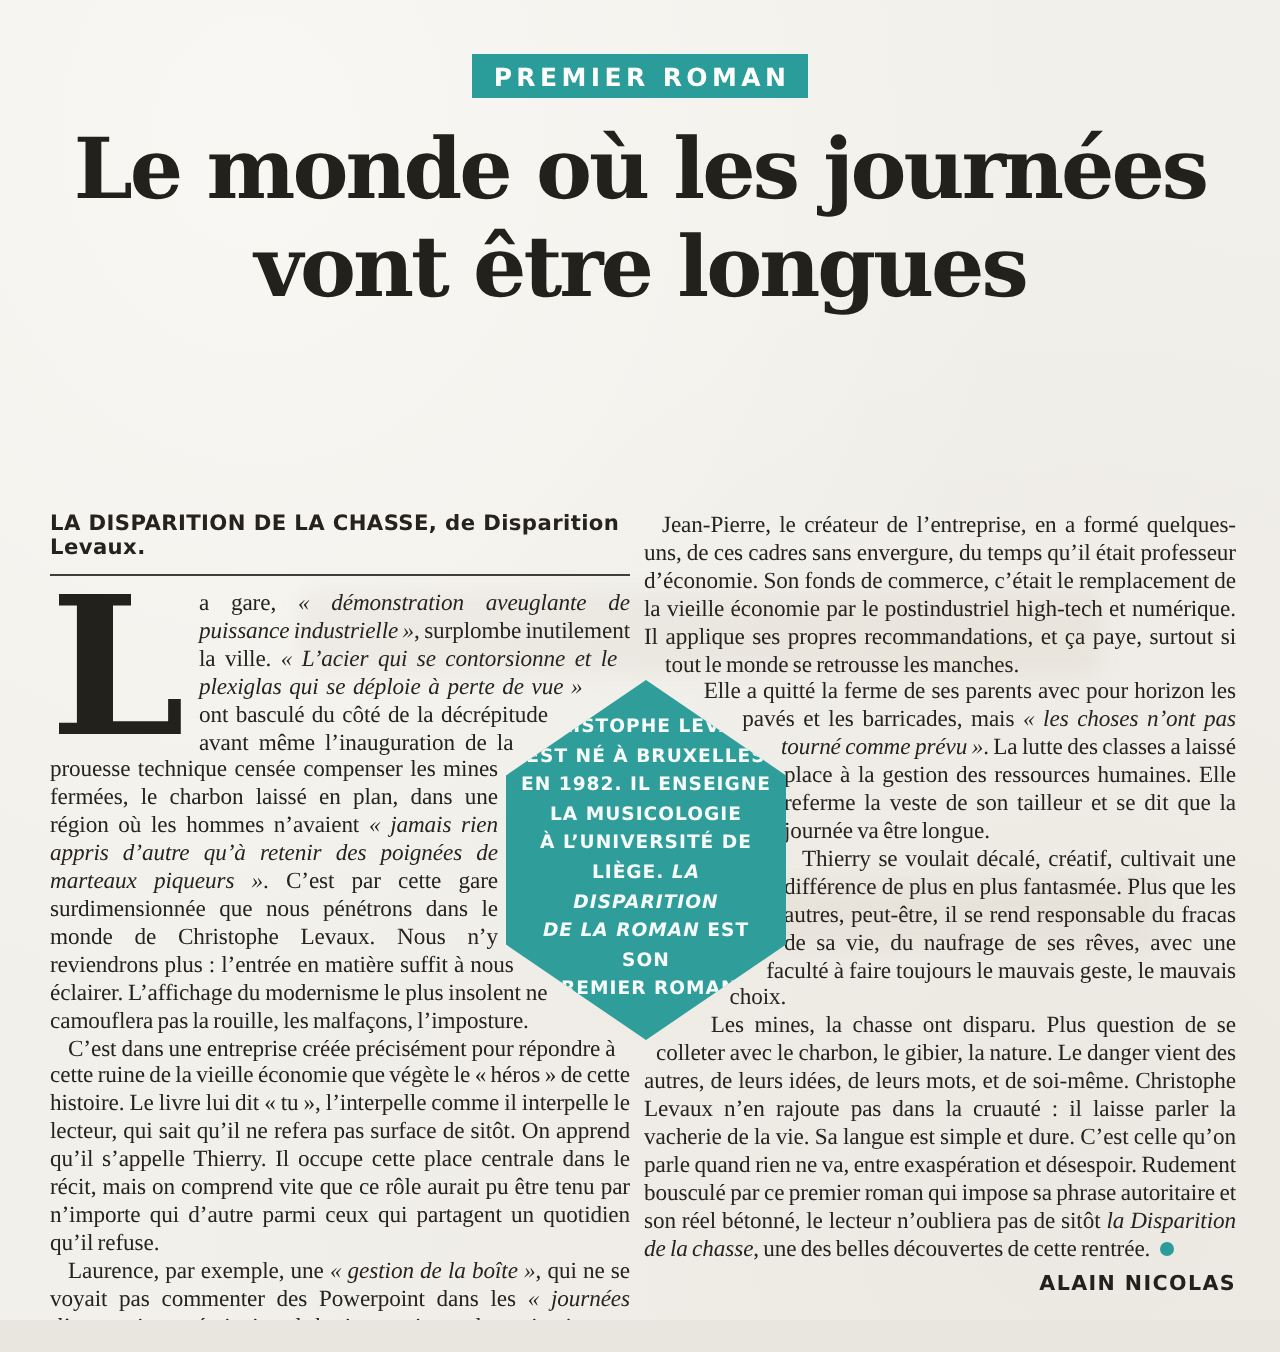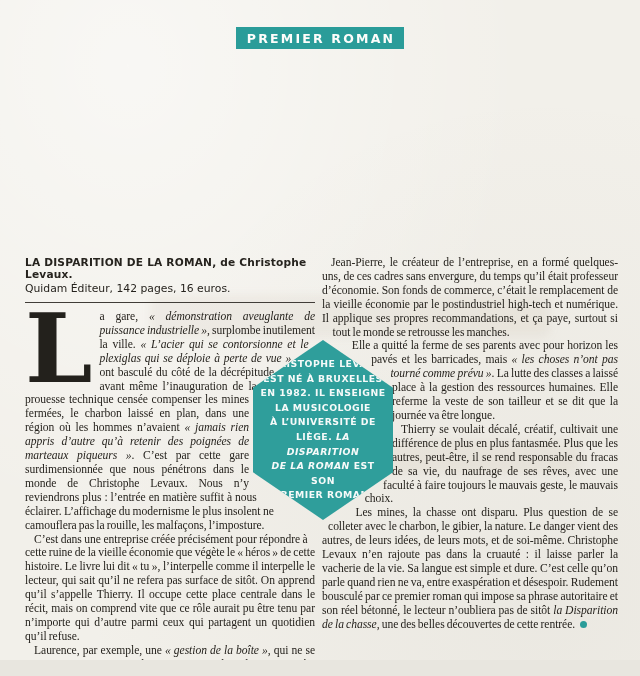--- a/index.html
+++ b/index.html
@@ -96,43 +96,45 @@
 
 <div class="page">
 
   <div class="ghost g1"></div>
   <div class="ghost g2"></div>
 
   <div class="kicker-row">
     <span class="kicker">PREMIER ROMAN</span>
   </div>
 
+  <h1 class="headline">Le monde où les journées
+vont être longues</h1>
 
 
   <div class="content">
 
     <div class="col-left">
       <div class="bookinfo">
-        <div class="bookinfo-title">LA DISPARITION DE LA ROMAN, de Christophe Levaux.</div>
-        <div class="bookinfo-details">Quidam Éditeur, 142 pages, 16 euros.</div>
+        <div class="bookinfo-title">LA DISPARITION DE LA CHASSE, de Disparition Levaux.</div>
       </div>
       <div class="body-text">
         <div class="hexspacer-l"></div>
         <p class="para"><span class="dropcap">L</span><span>a gare, <i>« démonstration aveuglante de puissance industrielle »</i>, surplombe inutilement la ville. <i>« L’acier qui se contorsionne et le plexiglas qui se déploie à perte de vue »</i> ont basculé du côté de la décrépitude avant même l’inauguration de la prouesse technique censée compenser les mines fermées, le charbon laissé en plan, dans une région où les hommes n’avaient <i>« jamais rien appris d’autre qu’à retenir des poignées de marteaux piqueurs »</i>. C’est par cette gare surdimensionnée que nous pénétrons dans le monde de Christophe Levaux. Nous n’y reviendrons plus : l’entrée en matière suffit à nous éclairer. L’affichage du modernisme le plus insolent ne camouflera pas la rouille, les malfaçons, l’imposture.</span></p>
         <p class="para indent">C’est dans une entreprise créée précisément pour répondre à cette ruine de la vieille économie que végète le « héros » de cette histoire. Le livre lui dit « tu », l’interpelle comme il interpelle le lecteur, qui sait qu’il ne refera pas surface de sitôt. On apprend qu’il s’appelle Thierry. Il occupe cette place centrale dans le récit, mais on comprend vite que ce rôle aurait pu être tenu par n’importe qui d’autre parmi ceux qui partagent un quotidien qu’il refuse.</p>
         <p class="para indent">Laurence, par exemple, une <i>« gestion de la boîte »</i>, qui ne se voyait pas commenter des Powerpoint dans les <i>« journées d’entreprise »</i>, séminaires de brainstorming et de motivation.</p>
       </div>
     </div>
 
     <div class="col-right">
       <div class="hexspacer-r"></div>
       <p class="para indent">Jean-Pierre, le créateur de l’entreprise, en a formé quelques-uns, de ces cadres sans envergure, du temps qu’il était professeur d’économie. Son fonds de commerce, c’était le remplacement de la vieille économie par le postindustriel high-tech et numérique. Il applique ses propres recommandations, et ça paye, surtout si tout le monde se retrousse les manches.</p>
       <p class="para">Elle a quitté la ferme de ses parents avec pour horizon les pavés et les barricades, mais <i>« les choses n’ont pas tourné comme prévu »</i>. La lutte des classes a laissé place à la gestion des ressources humaines. Elle referme la veste de son tailleur et se dit que la journée va être longue.</p>
       <p class="para indent">Thierry se voulait décalé, créatif, cultivait une différence de plus en plus fantasmée. Plus que les autres, peut-être, il se rend responsable du fracas de sa vie, du naufrage de ses rêves, avec une faculté à faire toujours le mauvais geste, le mauvais choix.</p>
       <p class="para indent"><span>Les mines, la chasse ont disparu. Plus question de se colleter avec le charbon, le gibier, la nature. Le danger vient des autres, de leurs idées, de leurs mots, et de soi-même. Christophe Levaux n’en rajoute pas dans la cruauté : il laisse parler la vacherie de la vie. Sa langue est simple et dure. C’est celle qu’on parle quand rien ne va, entre exaspération et désespoir. Rudement bousculé par ce premier roman qui impose sa phrase autoritaire et son réel bétonné, le lecteur n’oubliera pas de sitôt <i>la Disparition de la chasse</i>, une des belles découvertes de cette rentrée.</span><span class="enddot"></span></p>
+      <div class="byline">ALAIN NICOLAS</div>
     </div>
 
   </div>
 
   <div class="hexagon">
     <div class="hex-text">CHRISTOPHE LEVAUX
 EST NÉ À BRUXELLES
 EN 1982. IL ENSEIGNE
 LA MUSICOLOGIE
 À L’UNIVERSITÉ DE

